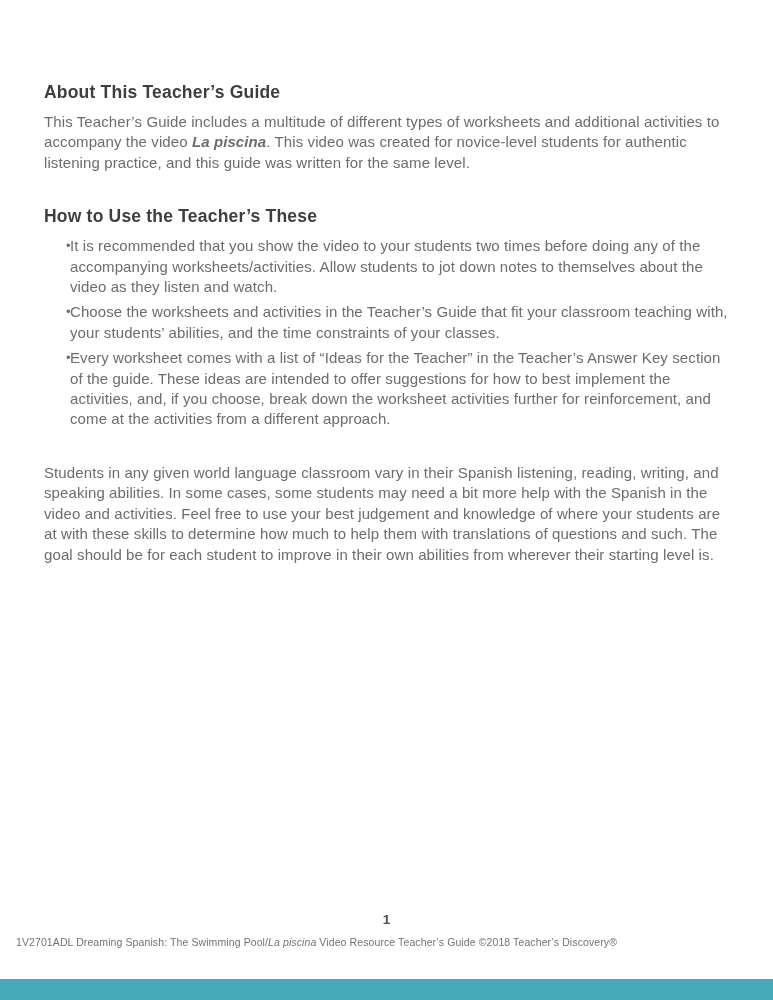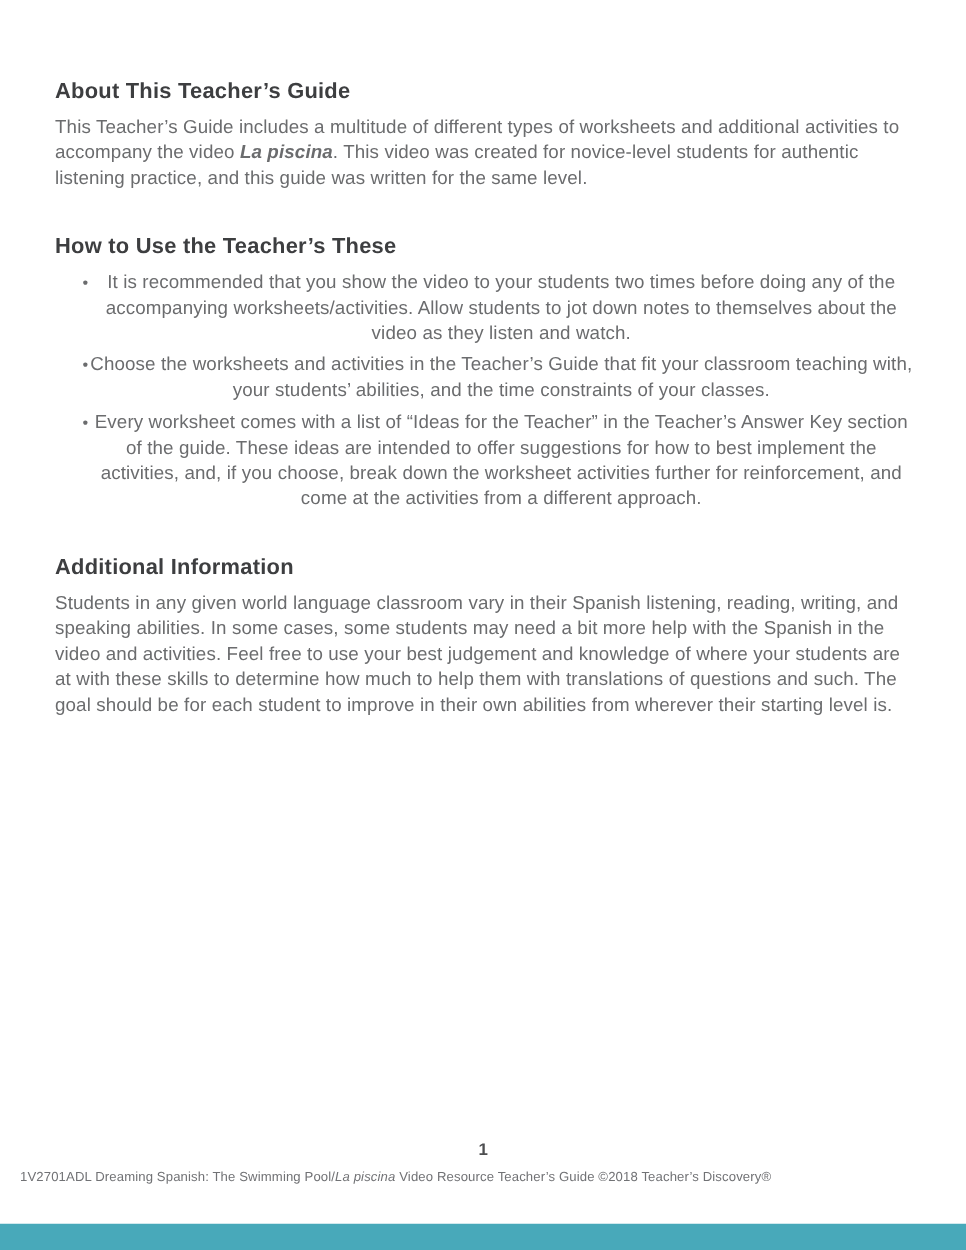--- a/index.html
+++ b/index.html
@@ -14,21 +14,21 @@
     height: 1000px;
     background: #ffffff;
     overflow: hidden;
   }
   .content {
     position: absolute;
     top: 62px;
     left: 44px;
     width: 688px;
   }
-  .section { margin-bottom: 33px; }
+  .section { margin-bottom: 33px; margin-top: 20px; }
   .heading {
     font-size: 17.5px;
     font-weight: bold;
     color: #3d3e40;
     letter-spacing: 0.2px;
     margin-bottom: 9px;
   }
   .body-text {
     font-size: 15px;
     line-height: 20.4px;
@@ -45,21 +45,21 @@
     margin-bottom: 5px;
   }
   .bullet-glyph {
     width: 26px;
     padding-left: 22px;
     flex: 0 0 26px;
     font-size: 13px;
     line-height: 20.4px;
     color: #6b6c6e;
   }
-  .bullet-text { flex: 1; text-align: center; }
+  .bullet-text { flex: 1; }
   .page-number {
     position: absolute;
     top: 912px;
     left: 0;
     width: 100%;
     text-align: center;
     font-size: 13.5px;
     font-weight: bold;
     color: #4d4e50;
   }
@@ -105,21 +105,20 @@
           <span class="bullet-text">Choose the worksheets and activities in the Teacher’s Guide that fit your classroom teaching with, your students’ abilities, and the time constraints of your classes.</span>
         </li>
         <li class="bullet-item">
           <span class="bullet-glyph">•</span>
           <span class="bullet-text">Every worksheet comes with a list of “Ideas for the Teacher” in the Teacher’s Answer Key section of the guide. These ideas are intended to offer suggestions for how to best implement the activities, and, if you choose, break down the worksheet activities further for reinforcement, and come at the activities from a different approach.</span>
         </li>
       </ul>
     </section>
 
     <section class="section">
-      <h2 class="heading">Additional Information</h2>
       <p class="body-text">Students in any given world language classroom vary in their Spanish listening, reading, writing, and speaking abilities. In some cases, some students may need a bit more help with the Spanish in the video and activities. Feel free to use your best judgement and knowledge of where your students are at with these skills to determine how much to help them with translations of questions and such. The goal should be for each student to improve in their own abilities from wherever their starting level is.</p>
     </section>
 
   </div>
 
   <div class="page-number">1</div>
 
   <div class="footer-credit"><span>1V2701ADL Dreaming Spanish: The Swimming Pool/</span><span class="italic">La piscina</span><span> Video Resource Teacher’s Guide ©2018 Teacher’s Discovery®</span></div>
 
   <div class="footer-bar" style="background: rgb(72, 169, 186);"></div>

